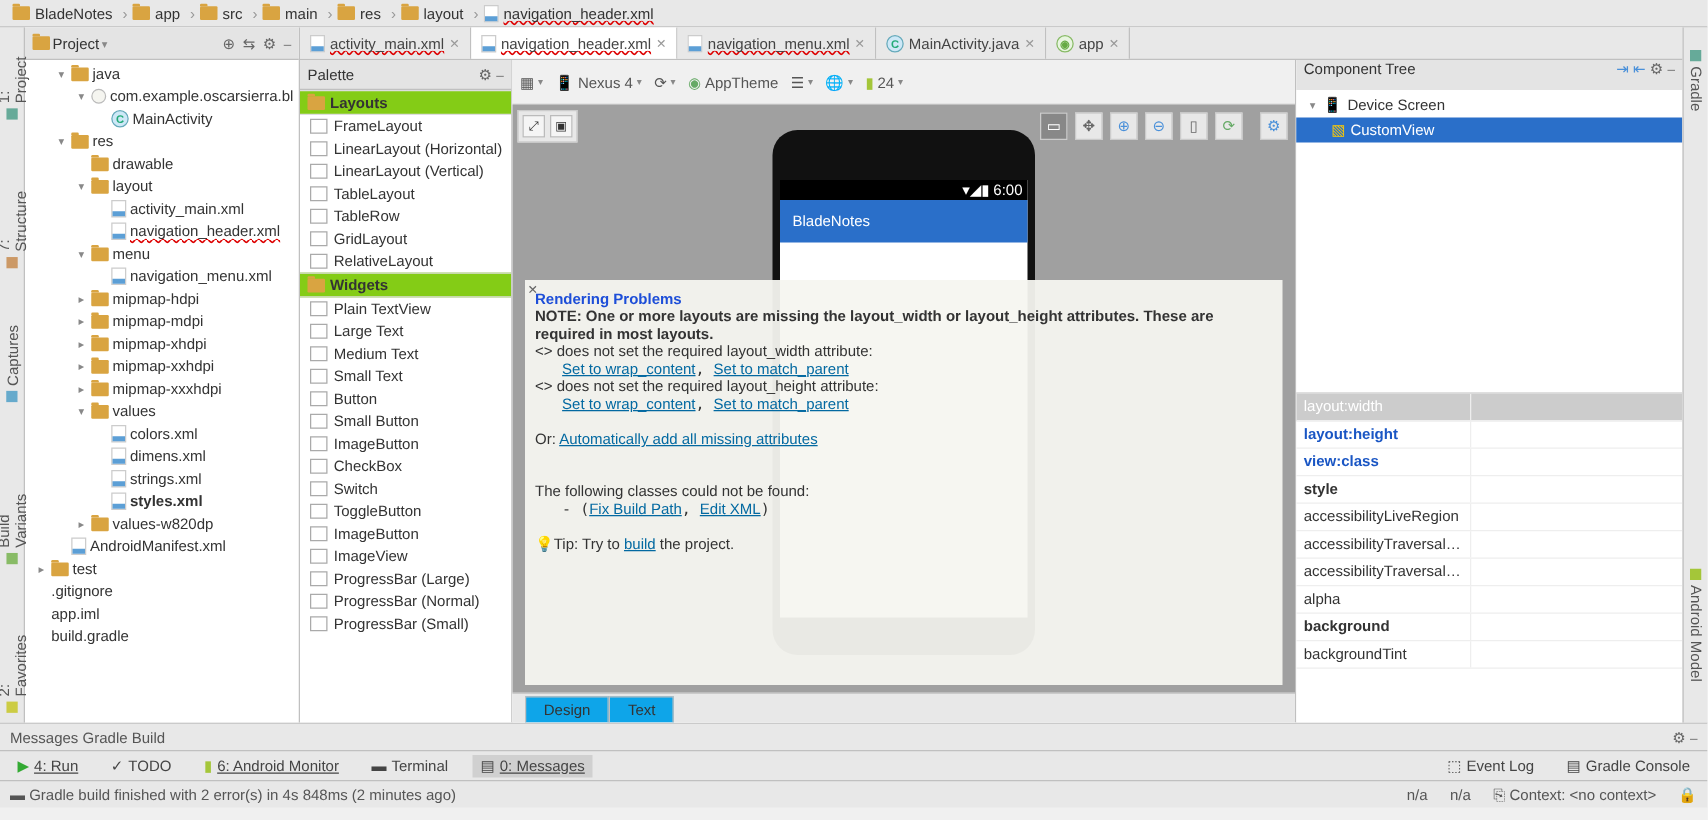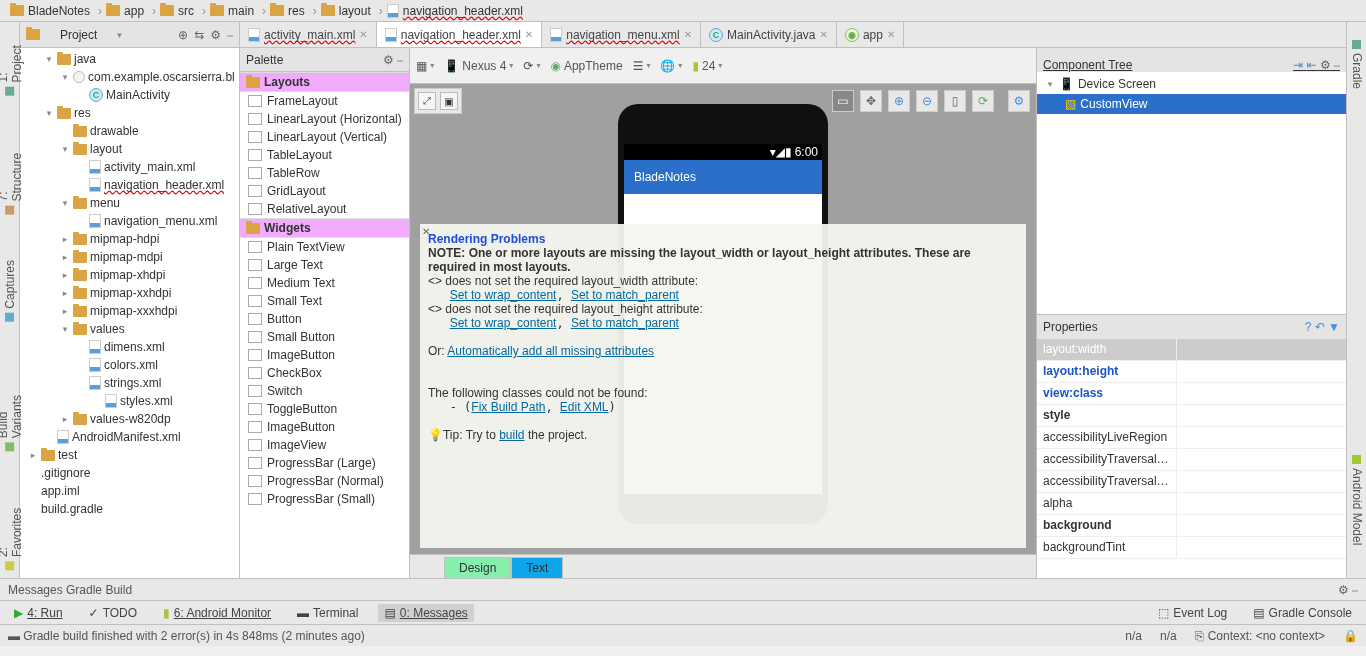--- a/index.html
+++ b/index.html
@@ -13,36 +13,36 @@
 .xml-icon { width: 12px; height: 14px; background: #fff; border: 1px solid #ccc; display: inline-block; position: relative; }
 .xml-icon::before { content: ""; position: absolute; bottom: 0; left: 0; right: 0; height: 4px; background: #5c9fd6; }
 .main-layout { display: flex; height: 556px; }
 .left-strip { width: 20px; background: #e8e8e8; border-right: 1px solid #c0c0c0; display: flex; flex-direction: column; align-items: center; padding-top: 4px; gap: 30px; }
 .vtab { writing-mode: vertical-rl; transform: rotate(180deg); font-size: 11px; color: #555; padding: 8px 2px; cursor: pointer; display: flex; align-items: center; gap: 4px; }
 .vtab .sq { width: 9px; height: 9px; display: inline-block; transform: rotate(90deg); }
 .right-strip { width: 20px; background: #e8e8e8; border-left: 1px solid #c0c0c0; display: flex; flex-direction: column; align-items: center; padding-top: 10px; gap: 30px; }
 .right-strip .vtab { transform: rotate(0deg); }
 .project-panel { width: 220px; background: #fff; border-right: 1px solid #c0c0c0; display: flex; flex-direction: column; }
 .panel-header { height: 26px; background: #e4e4e4; border-bottom: 1px solid #c0c0c0; display: flex; align-items: center; padding: 0 6px; justify-content: space-between; }
-.panel-header .left { display: flex; align-items: center; gap: 20px; }
+.panel-header .left { display: flex; align-items: center; gap: 2px; }
 .panel-header .icons { display: flex; gap: 6px; color: #777; }
 .icon-btn { cursor: pointer; color: #666; }
 .tree { flex: 1; overflow: auto; padding: 2px 0; }
 .tree-row { display: flex; align-items: center; height: 18px; padding-left: 4px; gap: 3px; white-space: nowrap; }
 .caret { width: 10px; color: #888; font-size: 9px; text-align: center; }
 .editor-area { flex: 1; display: flex; flex-direction: column; background: #f5f5f5; }
 .tab-bar { height: 26px; background: #e8e8e8; border-bottom: 1px solid #c0c0c0; display: flex; align-items: stretch; }
 .file-tab { display: flex; align-items: center; gap: 4px; padding: 0 8px; border-right: 1px solid #c0c0c0; cursor: pointer; background: #e8e8e8; color: #444; }
 .file-tab.active { background: #fff; font-weight: normal; }
 .file-tab .close { color: #999; font-size: 10px; }
 .underline-red { text-decoration: underline wavy #d00; text-decoration-skip-ink: none; }
 .editor-body { flex: 1; display: flex; overflow: hidden; }
 .palette { width: 170px; background: #fff; border-right: 1px solid #c0c0c0; display: flex; flex-direction: column; }
 .palette .hdr { height: 24px; background: #e4e4e4; border-bottom: 1px solid #c0c0c0; display: flex; align-items: center; justify-content: space-between; padding: 0 6px; }
-.pal-section { background: #f0abfc; padding: 2px 6px; font-weight: bold; border-top: 1px solid #ddd; border-bottom: 1px solid #ddd; display: flex; align-items: center; gap: 4px; }
+.pal-section { background: #84cc16; padding: 2px 6px; font-weight: bold; border-top: 1px solid #ddd; border-bottom: 1px solid #ddd; display: flex; align-items: center; gap: 4px; }
 .pal-item { padding: 2px 6px 2px 8px; display: flex; align-items: center; gap: 5px; cursor: pointer; }
 .pal-ico { width: 14px; height: 12px; border: 1px solid #aaa; display: inline-block; }
 .pal-list { flex: 1; overflow-y: auto; }
 .design-area { flex: 1; display: flex; flex-direction: column; background: #fff; position: relative; }
 .design-toolbar { height: 36px; border-bottom: 1px solid #c0c0c0; display: flex; align-items: center; padding: 0 6px; gap: 10px; background: #f0f0f0; }
 .tb-item { display: flex; align-items: center; gap: 3px; color: #555; cursor: pointer; }
 .tb-item .dd { font-size: 8px; color: #888; }
 .device-preview { flex: 1; background: #a0a0a0; position: relative; overflow: hidden; }
 .small-toolbar { position: absolute; top: 4px; left: 4px; background: #e8e8e8; border: 1px solid #ccc; display: flex; padding: 3px; gap: 4px; }
 .small-toolbar .b { width: 18px; height: 18px; border: 1px solid #bbb; background: #f5f5f5; display: flex; align-items: center; justify-content: center; font-size: 10px; }
@@ -51,24 +51,24 @@
 .phone { position: absolute; top: 20px; left: 50%; transform: translateX(-50%); width: 210px; height: 420px; background: #111; border-radius: 20px; padding: 40px 6px 30px 6px; }
 .phone-screen { width: 100%; height: 100%; background: #fff; position: relative; }
 .status-bar { height: 16px; background: #000; color: #fff; font-size: 9px; display: flex; justify-content: flex-end; align-items: center; padding: 0 4px; gap: 3px; }
 .app-bar { height: 34px; background: #2a6fc9; color: #fff; display: flex; align-items: center; padding: 0 10px; font-size: 12px; }
 .render-overlay { position: absolute; top: 140px; left: 10px; right: 10px; bottom: 6px; background: rgba(245,245,240,0.95); padding: 8px; font-family: "Consolas", monospace; font-size: 12px; color: #333; overflow: auto; }
 .render-overlay .close-x { position: absolute; top: 2px; left: 2px; cursor: pointer; color: #666; font-size: 10px; }
 .render-overlay .title { color: #1d4ed8; font-weight: bold; }
 .render-overlay a { color: #0369a1; text-decoration: underline; cursor: pointer; }
 .design-tabs { height: 24px; background: #e8e8e8; border-top: 1px solid #c0c0c0; display: flex; align-items: stretch; padding-left: 10px; }
 .dtab { padding: 3px 14px; border: 1px solid #c0c0c0; border-bottom: none; margin-top: 2px; background: #0ea5e9; cursor: pointer; }
-.dtab.active { background: #86efac; margin-left: 24px; }
+.dtab.active { background: #0ea5e9; }
 .right-panels { width: 310px; background: #f5f5f5; border-left: 1px solid #c0c0c0; display: flex; flex-direction: column; }
 .comp-tree { background: #fff; border-bottom: 1px solid #c0c0c0; }
-.comp-tree .hdr { height: 24px; background: #e4e4e4; display: flex; align-items: flex-end; justify-content: space-between; padding: 0 6px; text-decoration: underline; }
+.comp-tree .hdr { height: 24px; background: #e4e4e4; display: flex; align-items: flex-start; justify-content: space-between; padding: 0 6px; }
 .comp-tree .body { height: 242px; padding: 2px 0; }
 .comp-row { display: flex; align-items: center; height: 20px; padding-left: 8px; gap: 4px; }
 .comp-row.sel { background: #2a6fc9; color: #fff; }
 .props { flex: 1; background: #fff; display: flex; flex-direction: column; }
 .props .hdr { height: 24px; background: #e4e4e4; display: flex; align-items: center; justify-content: space-between; padding: 0 6px; }
 .props-body { flex: 1; overflow-y: auto; }
 .prop-row { display: flex; height: 22px; border-bottom: 1px solid #eee; }
 .prop-k { width: 140px; padding: 3px 6px; border-right: 1px solid #eee; white-space: nowrap; overflow: hidden; text-overflow: ellipsis; }
 .prop-v { flex: 1; padding: 3px 6px; }
 .prop-row.h { background: #ccc; color: #fff; }
@@ -236,33 +236,33 @@
           <span>mipmap-xxxhdpi</span>
         </div>
         <div class="tree-row" style="padding-left: 40px;">
           <span class="caret">▾</span>
           <span class="folder-icon"></span>
           <span>values</span>
         </div>
         <div class="tree-row" style="padding-left: 56px;">
           <span class="caret"></span>
           <span class="xml-icon"></span>
+          <span>colors.xml</span>
+        </div>
+        <div class="tree-row" style="padding-left: 56px;">
+          <span class="caret"></span>
+          <span class="xml-icon"></span>
           <span>dimens.xml</span>
         </div>
         <div class="tree-row" style="padding-left: 56px;">
           <span class="caret"></span>
           <span class="xml-icon"></span>
-          <span>colors.xml</span>
-        </div>
-        <div class="tree-row" style="padding-left: 56px;">
-          <span class="caret"></span>
-          <span class="xml-icon"></span>
           <span>strings.xml</span>
         </div>
-        <div class="tree-row" style="padding-left: 72px;">
+        <div class="tree-row" style="padding-left: 56px; font-weight: bold;">
           <span class="caret"></span>
           <span class="xml-icon"></span>
           <span>styles.xml</span>
         </div>
         <div class="tree-row" style="padding-left: 40px;">
           <span class="caret">▸</span>
           <span class="folder-icon"></span>
           <span>values-w820dp</span>
         </div>
         <div class="tree-row" style="padding-left: 24px;">
@@ -502,24 +502,20 @@
                 <span>📱</span>
                 <span>Device Screen</span>
               </div>
             <div class="comp-row sel" style="padding-left:28px">
                 <span style="color:#fc0">▧</span>
                 <span>CustomView</span>
               </div>
           </div>
         </div>
         <div class="props">
-          <div class="hdr">
-            <span>Properties</span>
-            <span><span class="icon-btn" style="color:#4a90d9">?</span> <span class="icon-btn" style="color:#4a90d9">↶</span> <span class="icon-btn" style="color:#4a90d9">▼</span></span>
-          </div>
           <div class="props-body" id="proplist">
               <div class="prop-row h">
                 <div class="prop-k">layout:width</div>
                 <div class="prop-v"></div>
               </div>
               <div class="prop-row b">
                 <div class="prop-k">layout:height</div>
                 <div class="prop-v"></div>
               </div>
               <div class="prop-row b">

